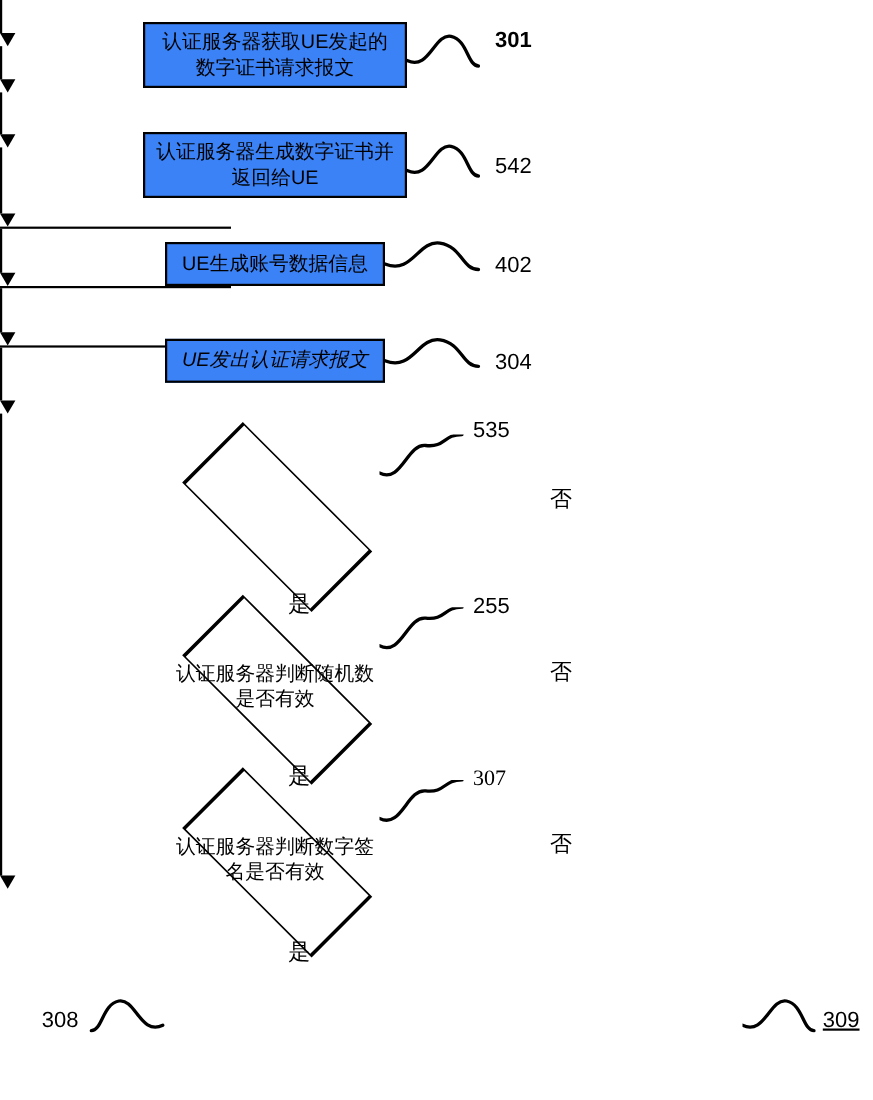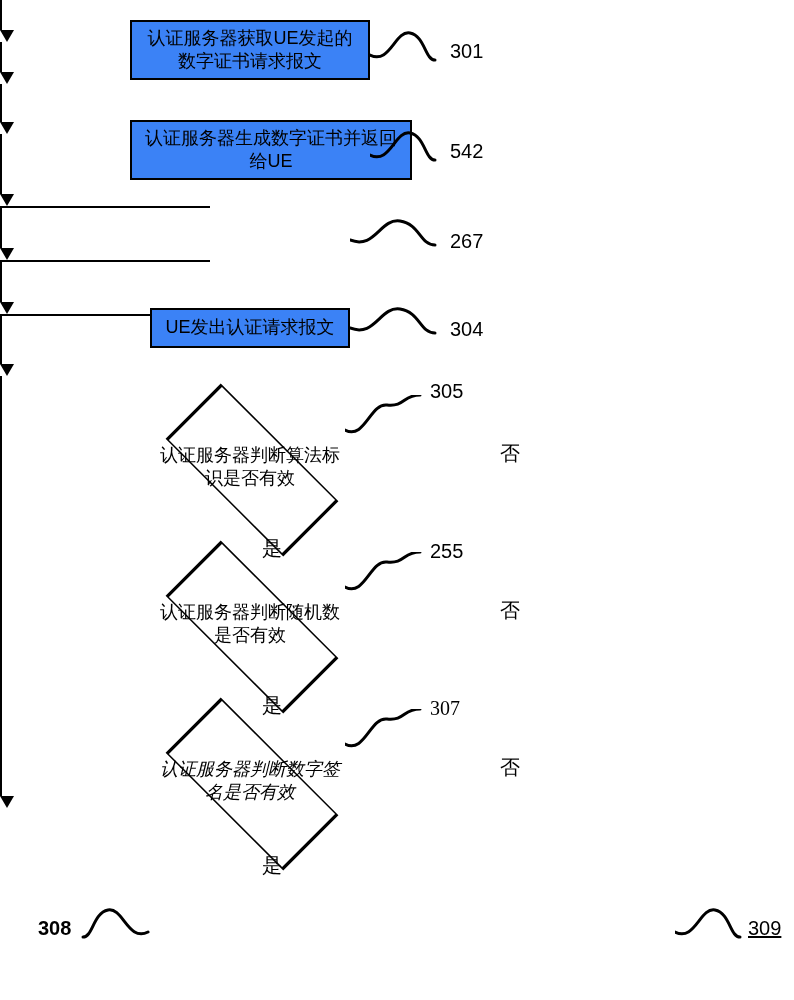--- a/index.html
+++ b/index.html
@@ -73,60 +73,62 @@
 <body>
 
 <div class="canvas">
 
   <div class="node" style="left:130px; top:20px; width:240px; height:60px;">
     <span>认证服务器获取UE发起的数字证书请求报文</span>
   </div>
   <svg class="curly" style="left:370px; top:25px; width:70px; height:55px;">
     <path d="M0,30 C20,40 25,5 40,8 C55,11 55,35 65,35"></path>
   </svg>
-  <div class="label" style="left:450px; top:40px;">301</div>
+  <div class="label" style="left:450px; top:26px;font-weight:bold;">301</div>
 
   <div class="vline" style="left:249px; top:80px; height:30px;"></div>
   <div class="arrowhead-down" style="left:243px; top:108px;"></div>
 
-  <div class="node" style="left:130px; top:120px; width:282px; height:60px;">
+  <div class="node" style="left:130px; top:120px; width:240px; height:60px;">
     <span>认证服务器生成数字证书并返回给UE</span>
   </div>
   <svg class="curly" style="left:370px; top:125px; width:70px; height:55px;">
     <path d="M0,30 C20,40 25,5 40,8 C55,11 55,35 65,35"></path>
   </svg>
   <div class="label" style="left:450px; top:140px;">542</div>
 
   <div class="vline" style="left:249px; top:180px; height:30px;"></div>
   <div class="arrowhead-down" style="left:243px; top:208px;"></div>
 
+  <div class="node" style="left:150px; top:220px; width:200px; height:40px;">
+    <span>UE生成账号数据信息</span>
+  </div>
   <svg class="curly" style="left:350px; top:215px; width:90px; height:55px;">
     <path d="M0,25 C25,35 30,3 50,6 C70,9 70,30 85,30"></path>
   </svg>
-  <div class="label" style="left:450px; top:230px;">267</div>
+  <div class="label" style="left:450px; top:230px;">402</div>
 
   <div class="vline" style="left:249px; top:260px; height:38px;"></div>
   <div class="arrowhead-down" style="left:243px; top:296px;"></div>
 
-  <div class="node" style="left:150px; top:308px; width:200px; height:40px;">
+  <div class="node" style="left:150px; top:308px; width:200px; height:40px;font-style:italic;">
     <span>UE发出认证请求报文</span>
   </div>
   <svg class="curly" style="left:350px; top:303px; width:90px; height:55px;">
     <path d="M0,25 C25,35 30,3 50,6 C70,9 70,30 85,30"></path>
   </svg>
   <div class="label" style="left:450px; top:318px;">304</div>
 
   <div class="vline" style="left:249px; top:348px; height:60px;"></div>
   <div class="arrowhead-down" style="left:243px; top:406px;"></div>
 
-  <div class="label" style="left:430px; top:380px;">305</div>
+  <div class="label" style="left:430px; top:380px;">535</div>
 
   <div class="diamond-wrap" style="left:130px; top:408px; width:240px; height:120px;">
     <div class="diamond" style="left:70px; top:10px; width:100px; height:100px; transform: rotate(45deg) scaleX(1.6) scaleY(0.75);"></div>
-    <div class="diamond-text" style="left:30px; top:36px;">认证服务器判断算法标识是否有效</div>
   </div>
   <svg class="curly" style="left:345px; top:395px; width:80px; height:55px;">
     <path d="M0,35 C20,45 25,8 42,10 C60,12 58,0 75,0"></path>
   </svg>
 
   <div class="hline" style="left:362px; top:467px; width:210px;"></div>
   <div class="label edge-label" style="left:500px; top:440px;">否</div>
 
   <div class="vline" style="left:249px; top:525px; height:40px;"></div>
   <div class="arrowhead-down" style="left:243px; top:563px;"></div>
@@ -144,41 +146,41 @@
 
   <div class="hline" style="left:362px; top:624px; width:210px;"></div>
   <div class="label edge-label" style="left:500px; top:597px;">否</div>
 
   <div class="vline" style="left:249px; top:682px; height:40px;"></div>
   <div class="arrowhead-down" style="left:243px; top:720px;"></div>
   <div class="label edge-label" style="left:262px; top:692px;">是</div>
 
   <div class="label" style="left:430px; top:697px;font-family:Liberation Serif, serif;">307</div>
 
-  <div class="diamond-wrap" style="left:130px; top:722px; width:240px; height:120px;font-style:italic;">
+  <div class="diamond-wrap" style="left:130px; top:722px; width:240px; height:120px;">
     <div class="diamond" style="left:70px; top:10px; width:100px; height:100px; transform: rotate(45deg) scaleX(1.6) scaleY(0.75);"></div>
     <div class="diamond-text" style="left:30px; top:36px;">认证服务器判断数字签名是否有效</div>
   </div>
   <svg class="curly" style="left:345px; top:709px; width:80px; height:55px;">
     <path d="M0,35 C20,45 25,8 42,10 C60,12 58,0 75,0"></path>
   </svg>
 
   <div class="hline" style="left:362px; top:781px; width:210px;"></div>
   <div class="label edge-label" style="left:500px; top:754px;">否</div>
 
   <div class="vline" style="left:249px; top:839px; height:48px;"></div>
   <div class="arrowhead-down" style="left:243px; top:885px;"></div>
   <div class="label edge-label" style="left:262px; top:852px;">是</div>
 
   <div class="vline" style="left:570px; top:467px; height:420px;"></div>
   <div class="arrowhead-down" style="left:564px; top:885px;"></div>
 
   <svg class="curly" style="left:80px; top:902px; width:70px; height:55px;">
     <path d="M68,30 C48,40 43,5 28,8 C13,11 13,35 3,35"></path>
   </svg>
-  <div class="label" style="left:38px; top:917px;font-weight:bold;">308</div>
+  <div class="label" style="left:38px; top:917px;">308</div>
 
   <svg class="curly" style="left:675px; top:902px; width:70px; height:55px;">
     <path d="M0,30 C20,40 25,5 40,8 C55,11 55,35 65,35"></path>
   </svg>
   <div class="label" style="left:748px; top:917px;text-decoration:underline;">309</div>
 
 </div>
 
 </body></html>

